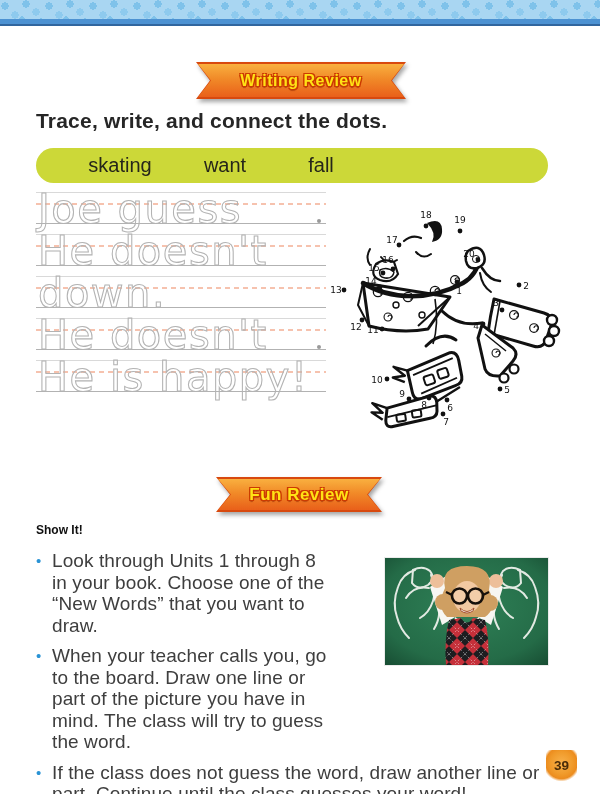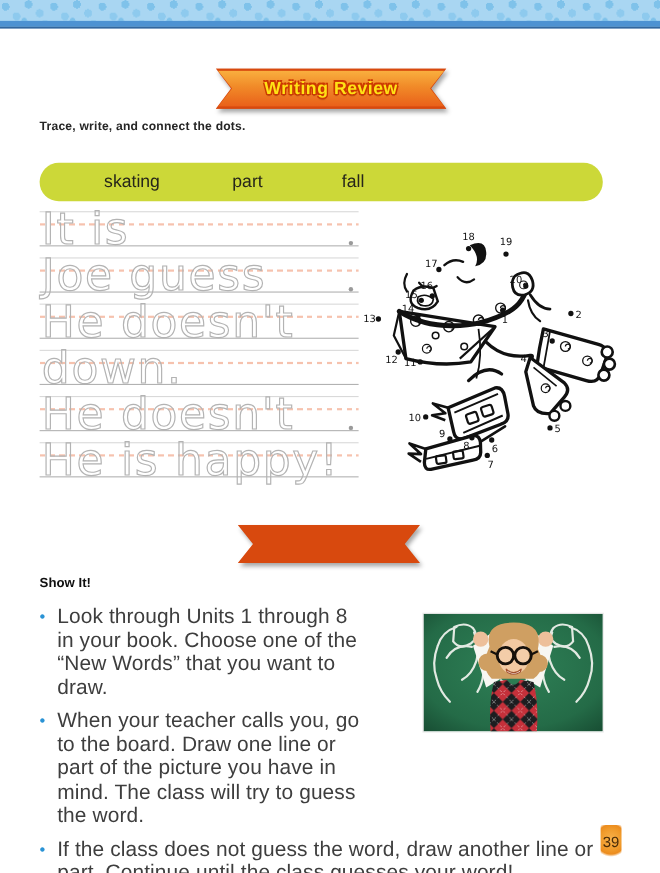--- a/index.html
+++ b/index.html
@@ -41,31 +41,31 @@
                 -1.3px 1.3px 0 #cc3a00, 1.3px 1.3px 0 #cc3a00,
                  0 2px 1px rgba(130,25,0,.5);
   }
   #writing-banner{ left:196px; top:62px; width:210px; height:37px; }
   #fun-banner{ left:216px; top:477px; width:166px; height:35px; }
   #fun-banner .rib-label{ font-size:17px; }
 
   
   .instruction{
     position:absolute; left:36px; top:109px;
-    font-size:11px; font-weight:bold; color:#262626; letter-spacing:.2px;
+    font-size:21px; font-weight:bold; color:#262626; letter-spacing:.2px;
   }
 
   
   .word-bank{
     position:absolute; left:36px; top:148px; width:512px; height:35px;
     background:#ccd838; border-radius:18px;
   }
   .word-bank .word{
     position:absolute; top:0; transform:translateX(-50%);
-    line-height:35px; font-size:16px; color:#26261a;
+    line-height:35px; font-size:20px; color:#26261a;
   }
   .word:nth-child(1){ left:84px; }
   .word:nth-child(2){ left:189px; }
   .word:nth-child(3){ left:285px; }
   .word:nth-child(4){ left:369px;margin-top:16px; }
 
   
   .trace-area{ position:absolute; left:36px; top:192px; width:290px; }
   .trace-row{ position:relative; height:42px; }
   .trace-row .l-top,.trace-row .l-mid,.trace-row .l-base{
@@ -95,54 +95,47 @@
   .bullet{ display:flex; margin-bottom:9px; }
   .bullet .marker{ color:#2a93d5; font-size:15px; line-height:21.5px; width:16px; flex:none; }
   .bullet .btext{ font-size:19px; line-height:21.5px; color:#3e3e3e; letter-spacing:.1px; }
   .bullet-full{ margin-top:7px; width:507px; }
 
   
   .photo{ position:absolute; left:349px; top:8px; width:163px; height:107px; box-shadow:0 0 0 1px rgba(0,0,0,.08); }
 
   
   .page-num{
-    position:absolute; left:546px; top:750px; width:19px; height:31px;
+    position:absolute; left:546px; top:750px; width:31px; height:31px;
     background:radial-gradient(circle at 50% 42%, #f8b14b 0%, #f09a2a 48%, #ec8c1e 66%, rgba(236,140,30,0) 78%);
     display:flex; align-items:center; justify-content:center;
-    font-size:13.5px; font-weight:normal; color:#4a2c08;
+    font-size:13.5px; font-weight:bold; color:#4a2c08;
   }
 </style>
 </head>
 <body>
 
 <div class="top-band"></div>
 
 <div class="ribbon" id="writing-banner">
   <div class="rib-outer"></div>
   <div class="rib-inner">
     <span class="rib-label">Writing Review</span>
   </div>
 </div>
 
 <div class="instruction">Trace, write, and connect the dots.</div>
 
 <div class="word-bank">
   <span class="word">skating</span>
-  <span class="word">part</span>
+  <span class="word">want</span>
   <span class="word">fall</span>
 </div>
 
 <div class="trace-area">
-  <div class="trace-row">
-    <div class="l-top"></div>
-    <div class="l-mid"></div>
-    <div class="l-base"></div>
-    <span class="trace-text">It is</span>
-    <span class="trace-period"></span>
-  </div>
   <div class="trace-row">
     <div class="l-top"></div>
     <div class="l-mid"></div>
     <div class="l-base"></div>
     <span class="trace-text">Joe guess</span>
     <span class="trace-period"></span>
   </div>
   <div class="trace-row">
     <div class="l-top"></div>
     <div class="l-mid"></div>
@@ -288,20 +281,23 @@
       <text x="96" y="25" font-size="9" font-family="DejaVu Sans, sans-serif" fill="#111" text-anchor="middle">18</text>
       <circle cx="130" cy="38" r="2.4" fill="#111"></circle>
       <text x="130" y="30" font-size="9" font-family="DejaVu Sans, sans-serif" fill="#111" text-anchor="middle">19</text>
       <circle cx="148" cy="67" r="2.4" fill="#111"></circle>
       <text x="139" y="64" font-size="9" font-family="DejaVu Sans, sans-serif" fill="#111" text-anchor="middle">20</text>
     </g>
 </svg>
 
 <div class="ribbon" id="fun-banner">
   <div class="rib-outer"></div>
+  <div class="rib-inner">
+    <span class="rib-label">Fun Review</span>
+  </div>
 </div>
 
 <div class="show-it">Show It!</div>
 
 <div class="fun-body">
   <div class="bullets-left">
     <div class="bullet">
       <span class="marker">•</span>
       <span class="btext">Look through Units 1 through 8 in your book. Choose one of the “New Words” that you want to draw.</span>
     </div>

